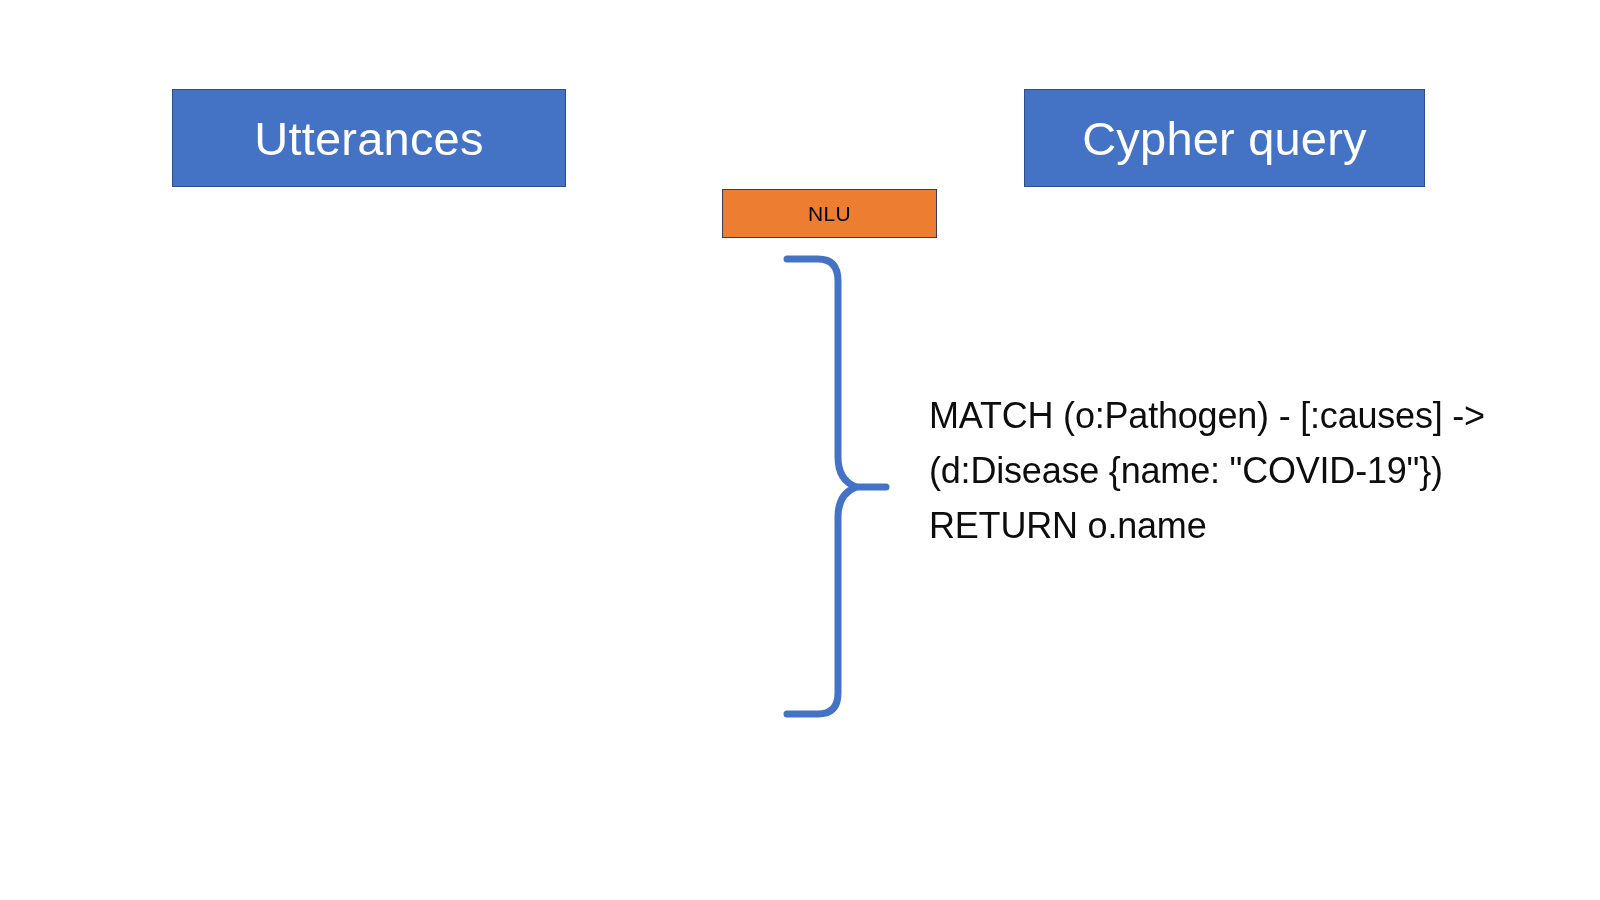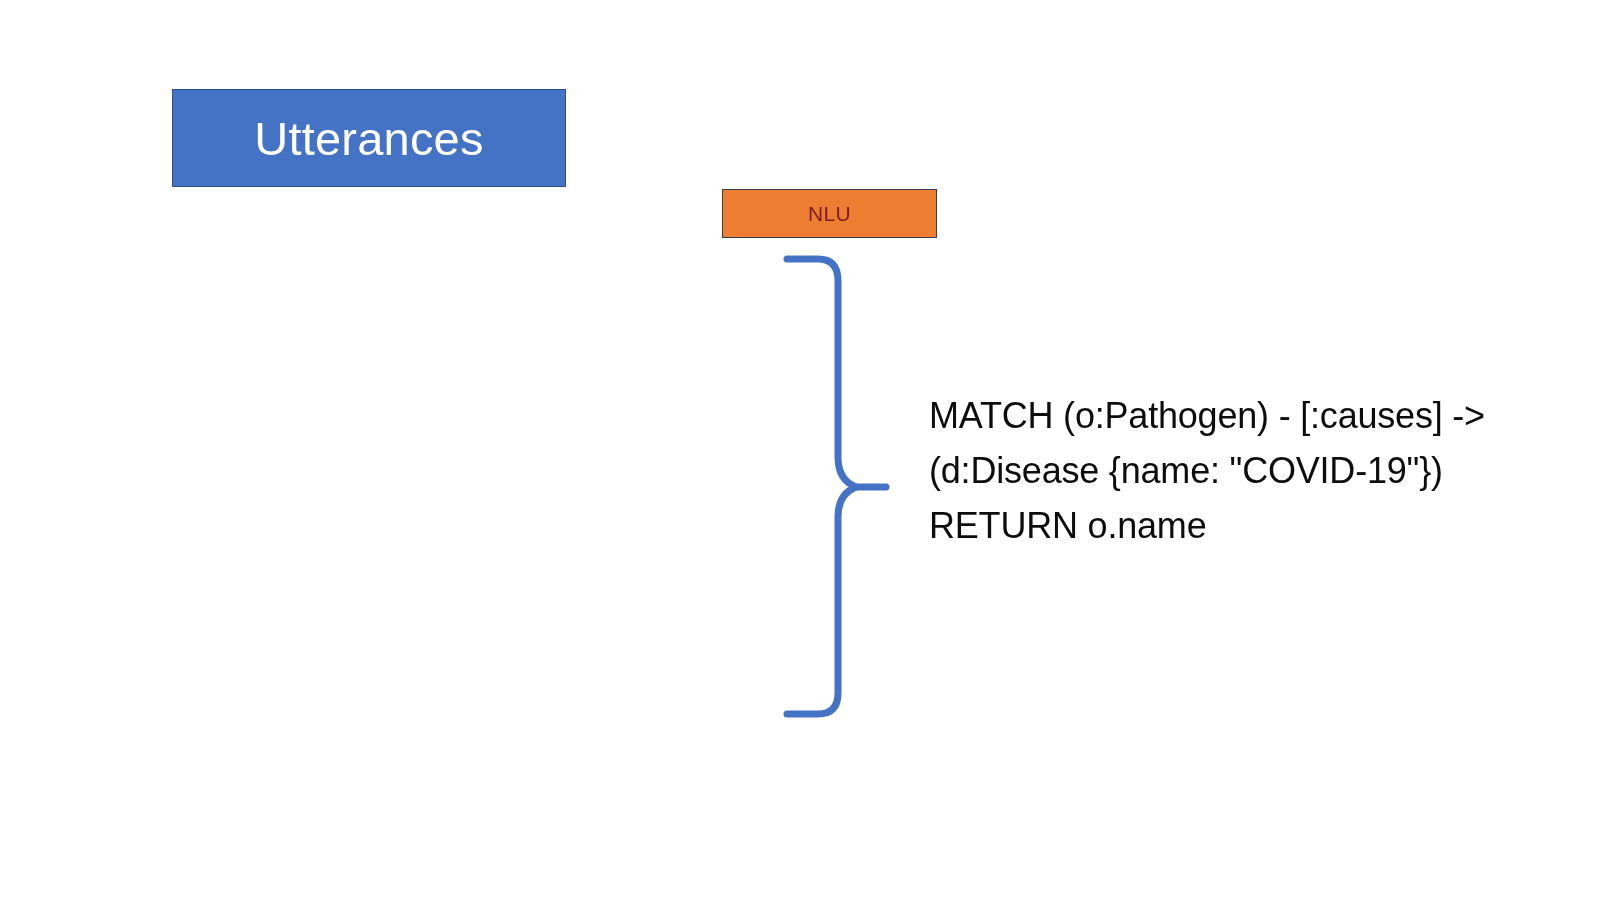--- a/index.html
+++ b/index.html
@@ -58,21 +58,21 @@
     box-sizing: border-box;
     left: 722px;
     top: 189px;
     width: 215px;
     height: 49px;
     background: #ED7D31;
     border: 1.5px solid #3B3B53;
     display: flex;
     align-items: center;
     justify-content: center;
-    color: #7f1d1d;
+    color: #000000;
     font-size: 21px;
     font-family: "Liberation Sans", sans-serif;
     letter-spacing: 0.4px;
     white-space: nowrap;
   }
 
   
   #utterances-list {
     position: absolute;
     left: 64px;
@@ -120,20 +120,23 @@
 </style>
 </head>
 <body>
 
 <div id="canvas">
 
   <div id="utterances-box" class="header-box">
     <span>Utterances</span>
   </div>
 
+  <div id="cypher-box" class="header-box">
+    <span>Cypher query</span>
+  </div>
 
   <div id="nlu-box">
     <span>NLU</span>
   </div>
 
   <svg id="brace-connector" viewBox="0 0 140 490" xmlns="http://www.w3.org/2000/svg">
     <path d="M 17 19
              L 48 19
              Q 68 19 68 41
              L 68 217

